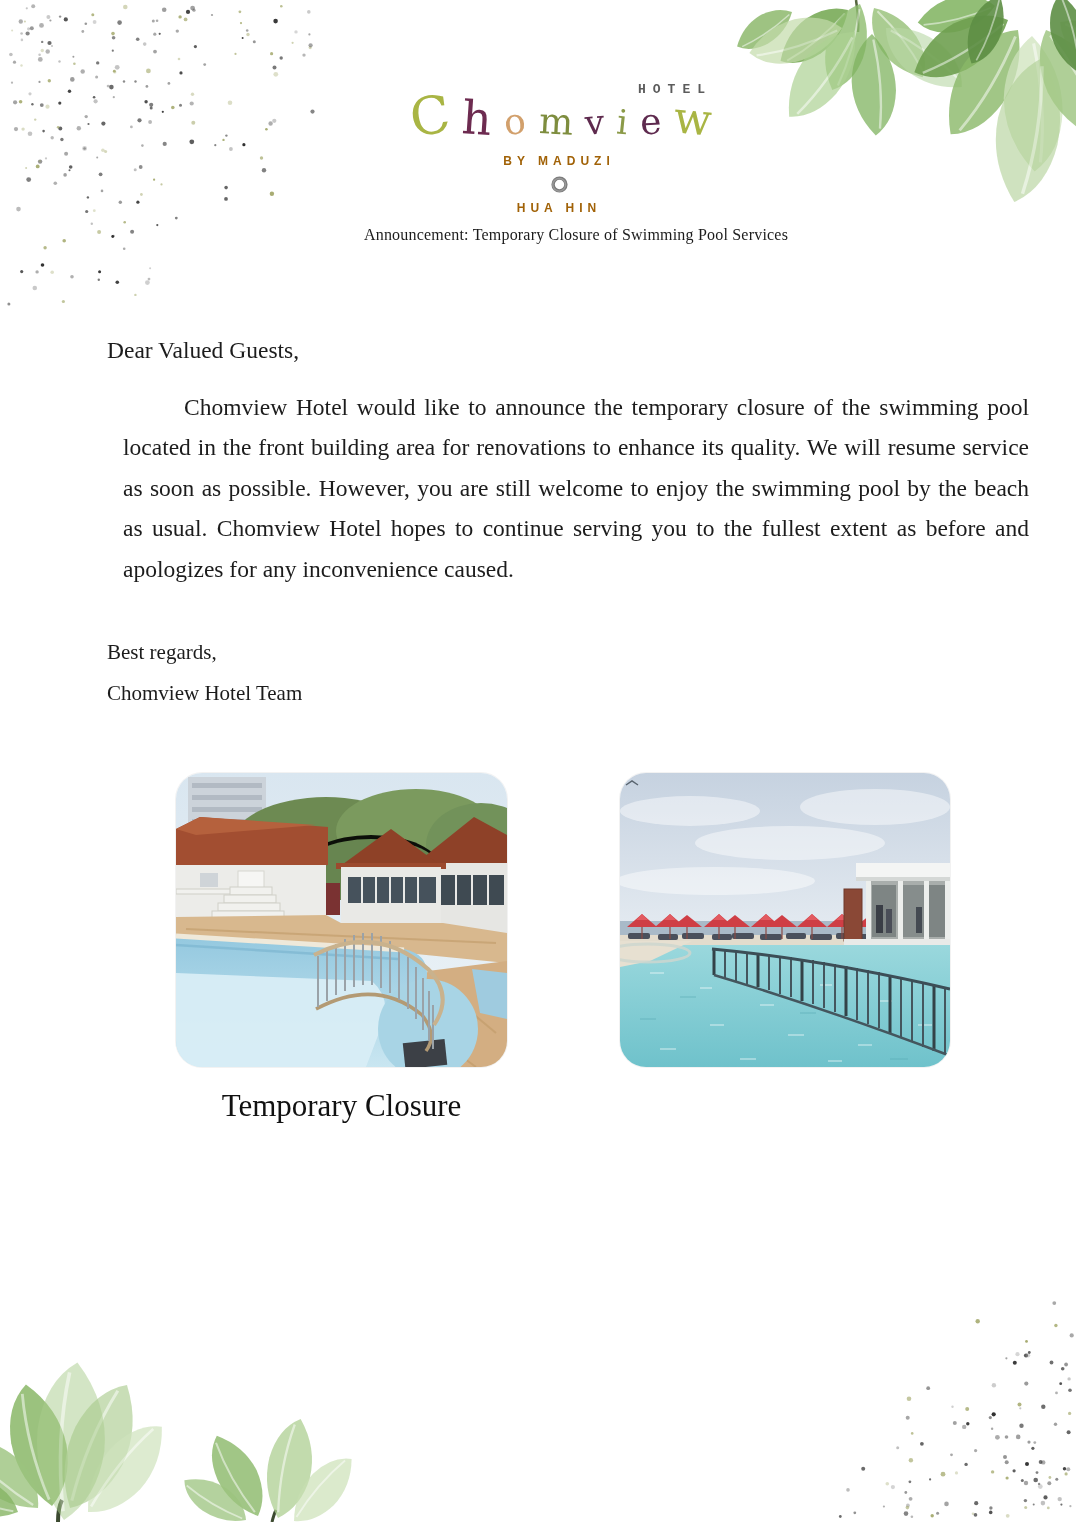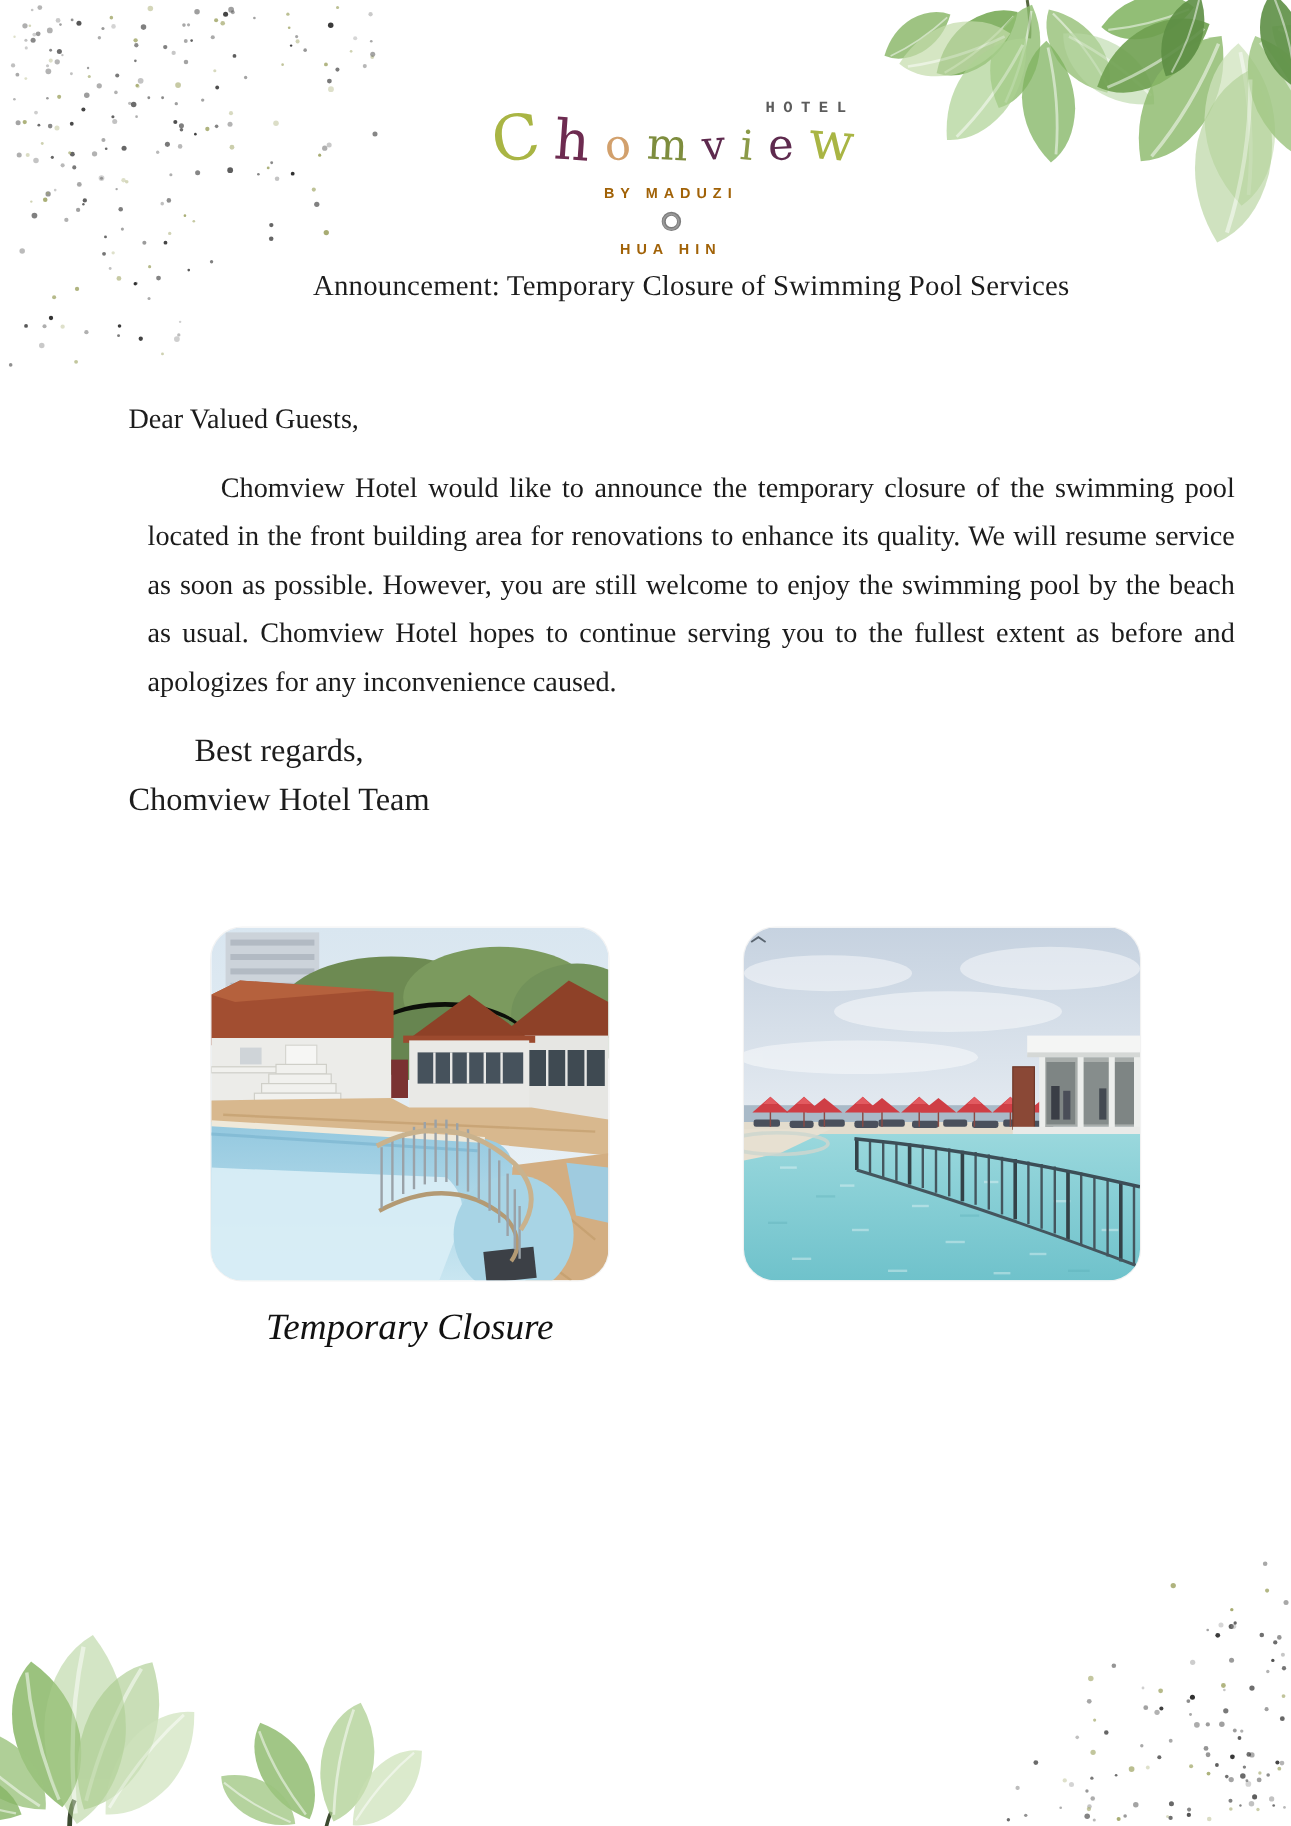--- a/index.html
+++ b/index.html
@@ -35,36 +35,36 @@
     position:absolute;left:0;top:72px;width:100%;
     display:flex;align-items:center;justify-content:center;gap:7px;
     font-family:"Liberation Sans",sans-serif;
     font-size:12px;font-weight:700;letter-spacing:5px;color:#a16207;flex-direction:column;
   }
   .byline svg{flex:0 0 auto;}
 
   
   .title{
     position:absolute;left:107px;top:226px;width:938px;
-    text-align:center;font-size:24px;letter-spacing:.2px;
+    text-align:center;font-size:16px;letter-spacing:.2px;
   }
   .body-block{position:absolute;left:107px;top:330px;width:938px;font-size:23.5px;line-height:40.5px;}
   .body-block .salutation{margin:0;}
   .body-block .para{margin:16px;text-align:justify;text-indent:61px;}
-  .closing-block{position:absolute;left:107px;top:605px;font-size:27px;line-height:40.5px;text-align:center;}
+  .closing-block{position:absolute;left:107px;top:632px;font-size:21px;line-height:40.5px;}
   .closing-block div{margin:0;}
 
   
   .figure{position:absolute;width:331px;height:294px;border-radius:26px;overflow:hidden;
           box-shadow:0 0 0 1px rgba(0,0,0,.05);}
   .figure svg{display:block;width:100%;height:100%;}
   #fig-closed{left:176px;top:773px;}
   #fig-open{left:620px;top:773px;width:330px;}
   .caption{position:absolute;top:1088px;text-align:center;font-size:31px;color:#111;}
-  #cap-closed{left:176px;width:331px;font-style:italic;}
+  #cap-closed{left:176px;width:331px;}
   #cap-open{left:620px;width:330px;}
 </style>
 </head>
 <body>
 
 <div class="page">
 
   <svg class="decor" width="1076" height="1522" viewBox="0 0 1076 1522">
     <defs>
       <g id="leaf">

